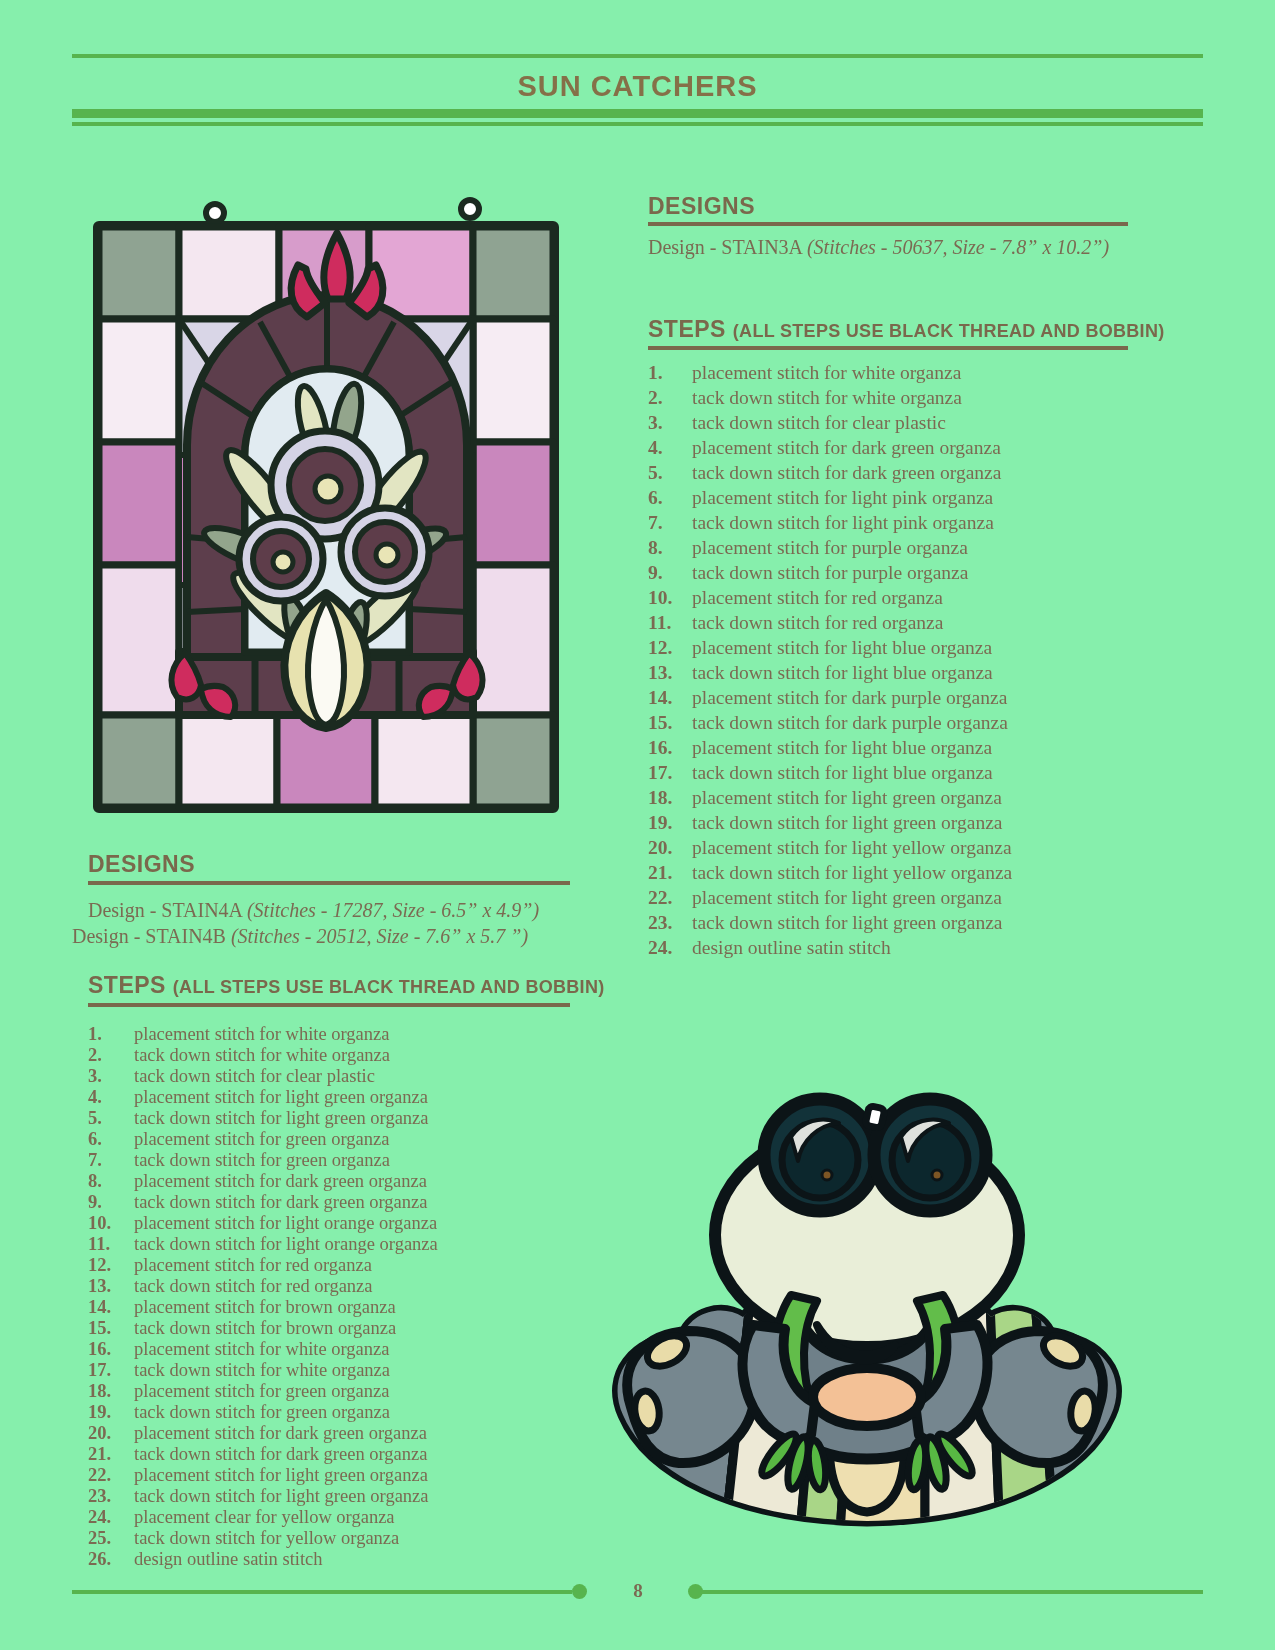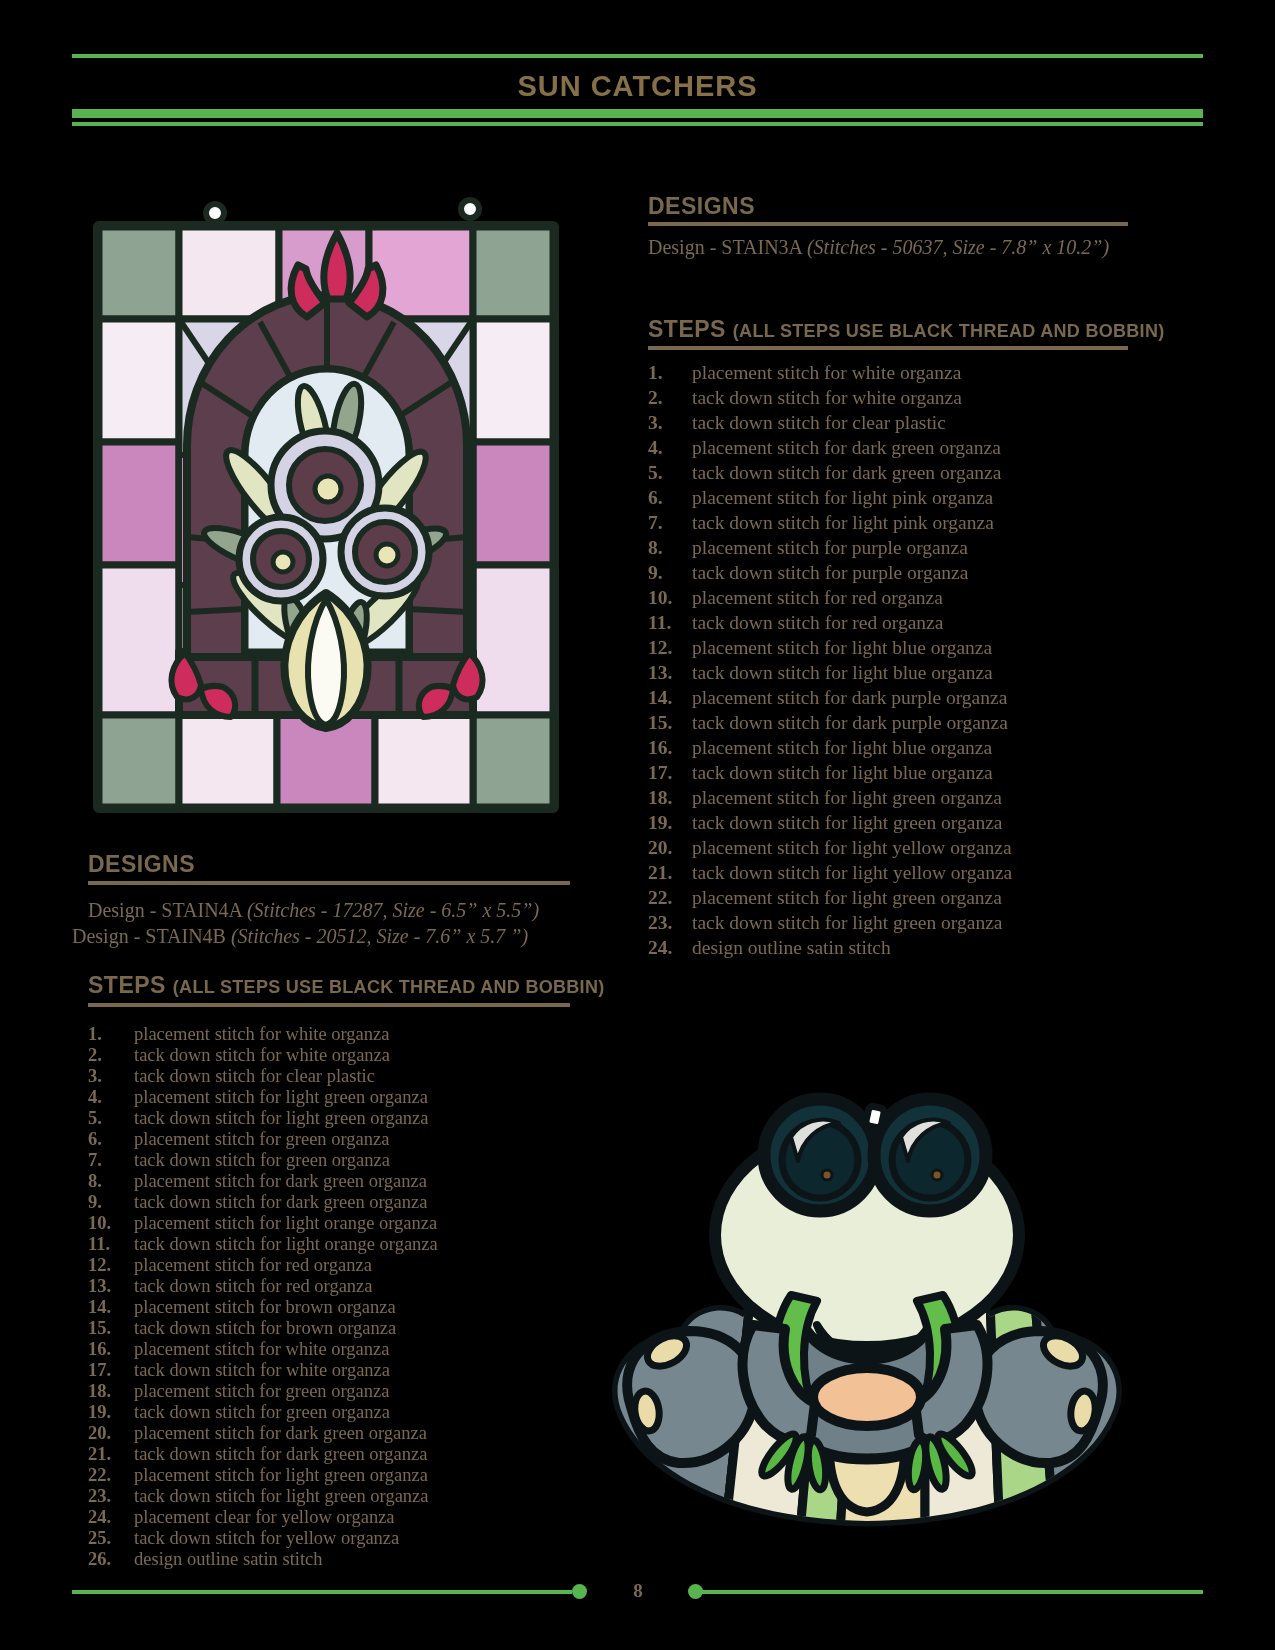--- a/index.html
+++ b/index.html
@@ -1,18 +1,18 @@
 <!DOCTYPE html>
 <html><head>
 <meta charset="utf-8">
 <style>
   * { margin:0; padding:0; box-sizing:border-box; }
   html,body { background:#ffffff; }
   body { width:1275px; height:1650px; position:relative; font-family:"Liberation Serif", serif; }
-  .page { position:absolute; inset:0; background:#000000; overflow:hidden; }
+  .page { position:absolute; inset:0; background:#86efac; overflow:hidden; }
 
   .rule { position:absolute; background:#57b44e; }
   .rule-top    { left:72px; top:54px;  width:1131px; height:4px; }
   .rule-thick  { left:72px; top:109px; width:1131px; height:9px; }
   .rule-thin2  { left:72px; top:122px; width:1131px; height:4px; }
 
   .title { position:absolute; left:0; top:70px; width:100%; text-align:center;
            font-family:"Liberation Sans", sans-serif; font-weight:bold;
            font-size:29px; letter-spacing:1px; color:#857048; }
 
@@ -151,21 +151,21 @@
       <path d="M116,492 C118,510 130,520 146,520 C154,510 150,496 138,490 C130,488 122,489 116,492 Z" fill="#cf2c5e" stroke-width="6"></path>
       <path d="M384,456 C398,468 402,486 392,500 C380,506 370,500 368,488 C372,474 378,464 384,456 Z" fill="#cf2c5e" stroke-width="6"></path>
       <path d="M368,492 C366,510 354,520 338,520 C330,510 334,496 346,490 C354,488 362,489 368,492 Z" fill="#cf2c5e" stroke-width="6"></path>
     </g>
   </svg>
 
   <h2 class="head" id="l-designs-h">DESIGNS</h2>
   <div class="underline" id="l-designs-u"></div>
   <div class="design-line" id="l-design-1">
     <span>Design - STAIN4A</span>
-    <span class="it">(Stitches - 17287, Size - 6.5” x 5.5”)</span>
+    <span class="it">(Stitches - 17287, Size - 6.5” x 4.9”)</span>
   </div>
   <div class="design-line" id="l-design-2">
     <span>Design - STAIN4B</span>
     <span class="it">(Stitches - 20512, Size - 7.6” x 5.7 ”)</span>
   </div>
   <h2 class="head" id="l-steps-h">
     <span>STEPS</span>
     <span class="note">(ALL STEPS USE BLACK THREAD AND BOBBIN)</span>
   </h2>
   <div class="underline" id="l-steps-u"></div>

